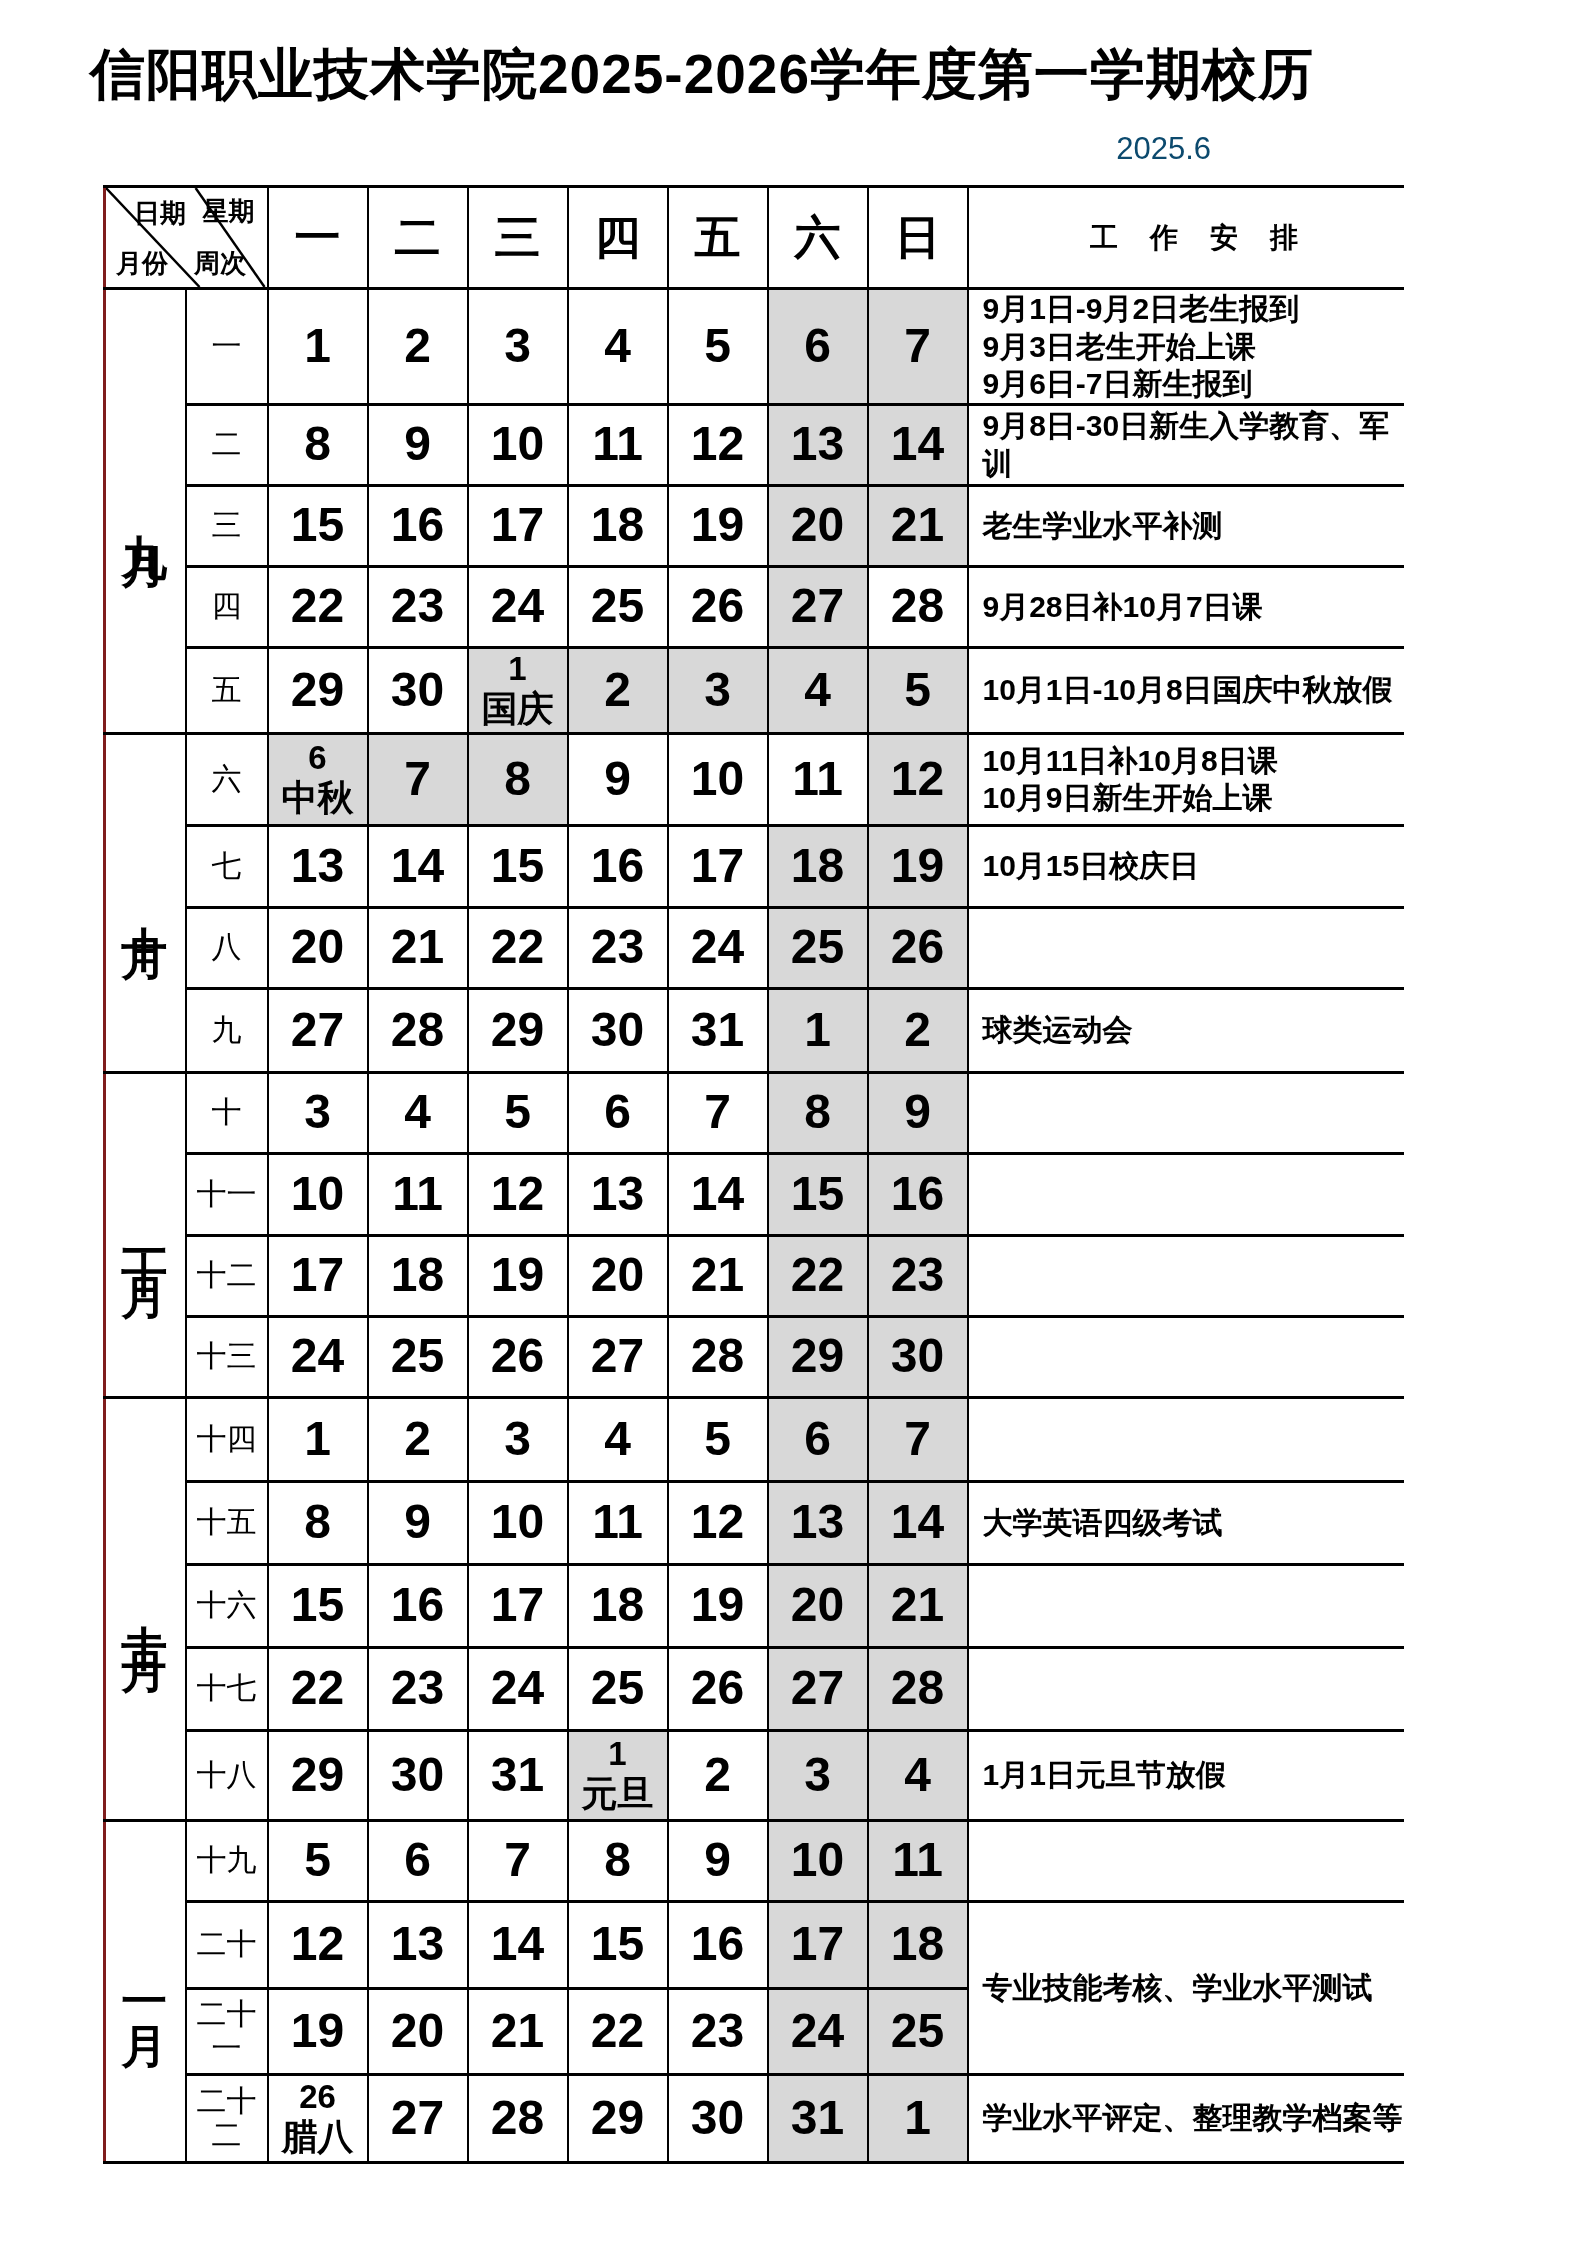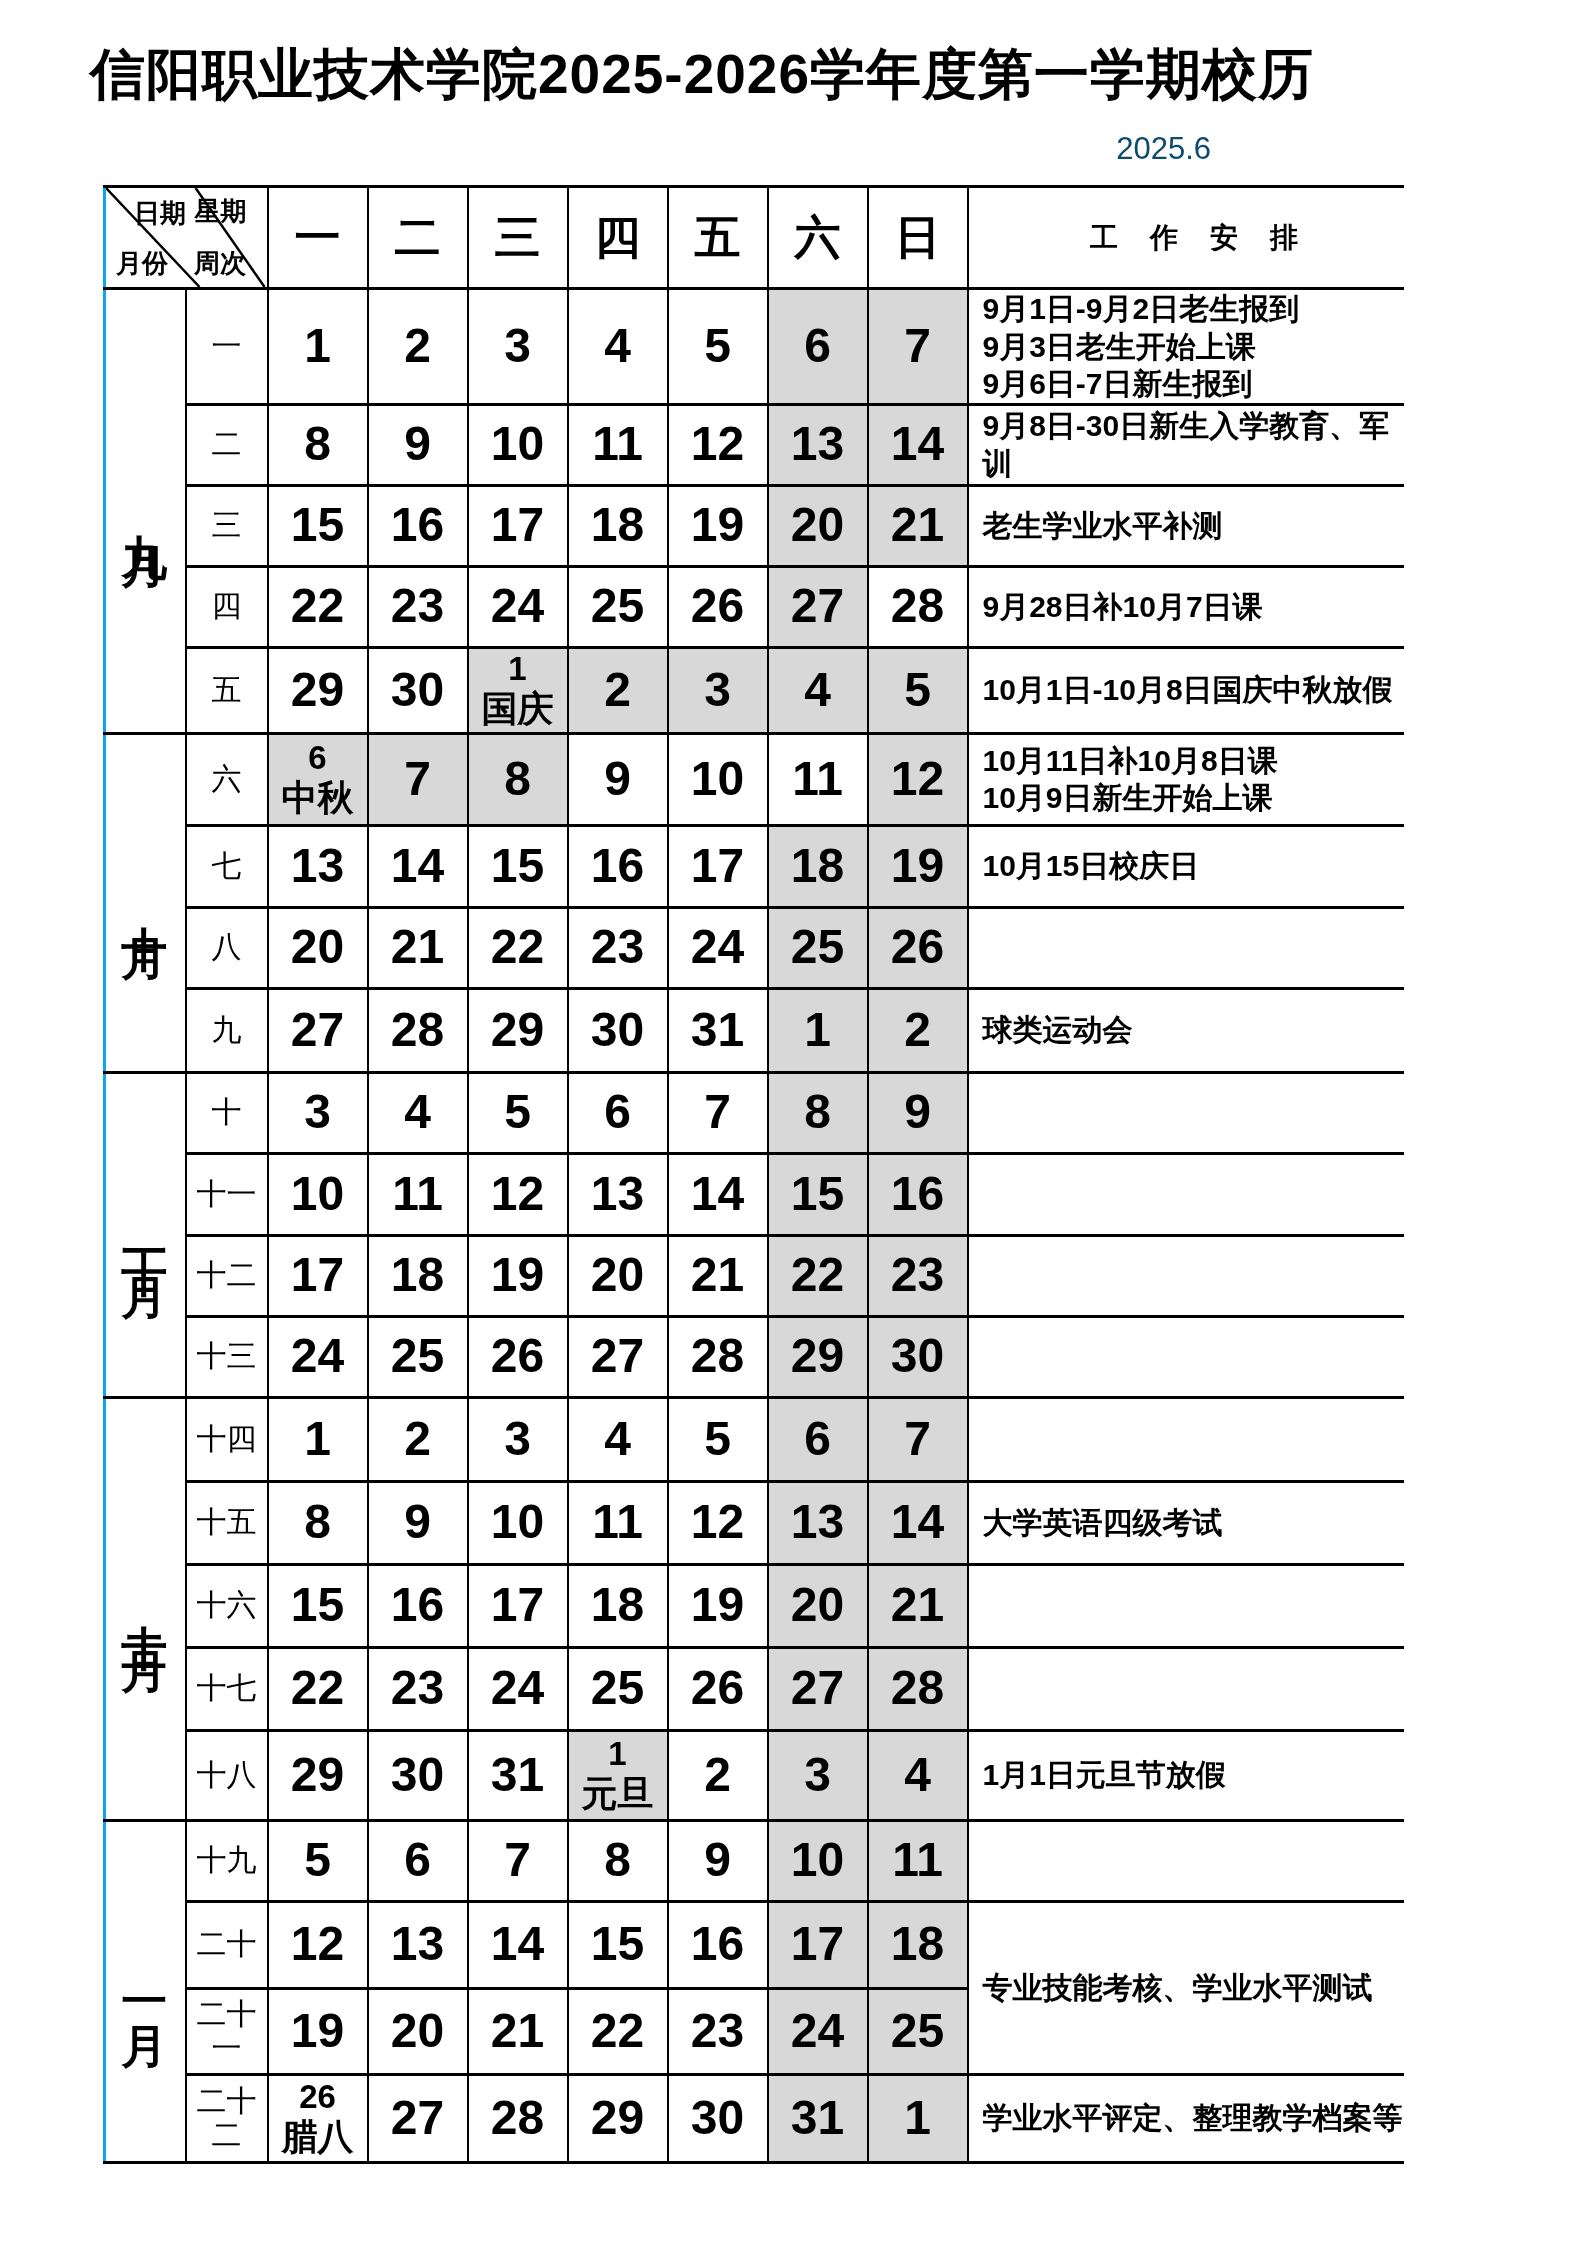--- a/index.html
+++ b/index.html
@@ -33,39 +33,39 @@
     font-size: 31px;
     color: #0c4a6e;
   }
   table.calendar {
     position: absolute;
     left: 103px;
     top: 185px;
     width: 1382px;
     border-collapse: collapse;
     table-layout: fixed;
-    border: 3px solid #0ea5e9;
+    border: 3px solid #7f1d1d;
   }
   td {
     border: 2px solid #000;
     border-top-width: 3px;
     border-bottom-width: 3px;
     text-align: center;
     vertical-align: middle;
     color: #000;
     overflow: hidden;
   }
   tr.header-row { height: 102px; }
   .corner-cell { position: relative; padding: 0; }
   .corner-cell svg.diag {
     position: absolute; left: 0; top: 0; width: 100%; height: 100%;
   }
   .corner-label { position: absolute; font-size: 26px; font-weight: 700; white-space: nowrap; }
   .corner-tl { left: 28px;  top: 8px; }
-  .corner-tr { right: 20px;  top: 6px; }
+  .corner-tr { right: 12px;  top: 6px; }
   .corner-bl { left: 10px;  bottom: 6px; text-align: right; }
   .corner-br { left: 88px;  bottom: 6px; }
   .dow-cell { font-size: 46px; font-weight: 700; }
   .work-header { font-size: 28px; font-weight: 700; letter-spacing: 2px; }
   .slogan-cell {
     writing-mode: vertical-rl;
     text-orientation: upright;
     font-size: 36px;
     font-weight: 700;
     letter-spacing: 6px;

